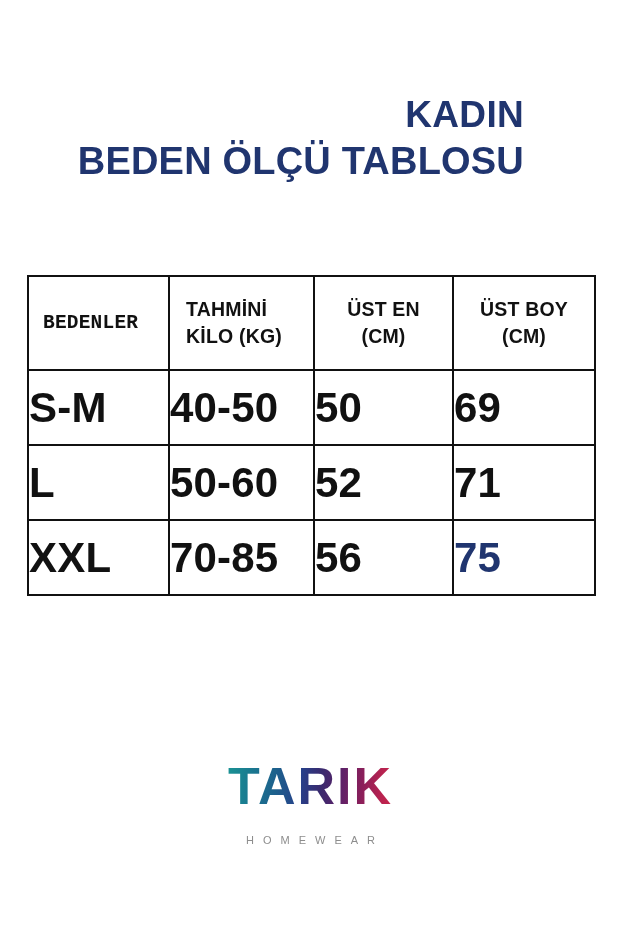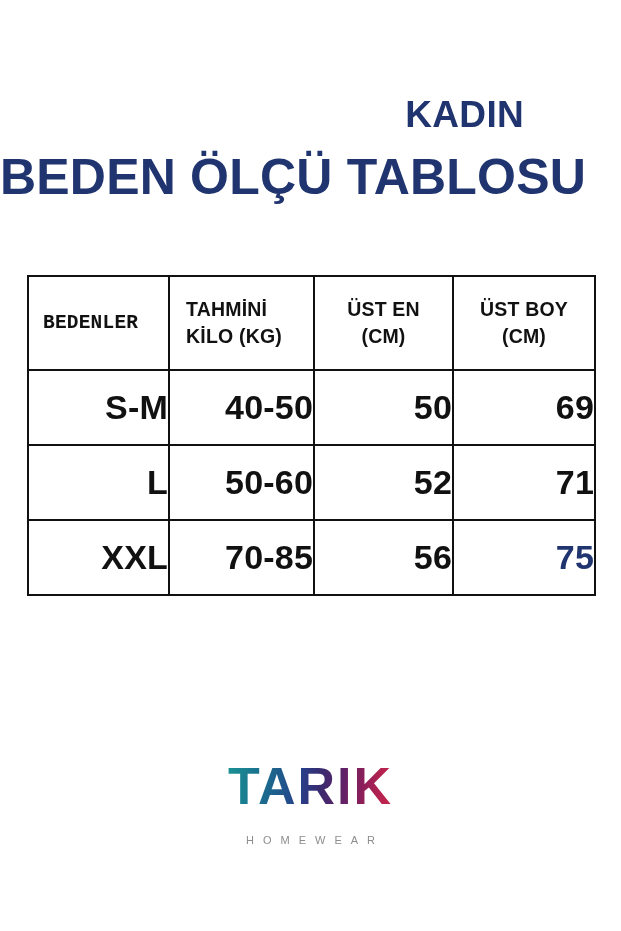--- a/index.html
+++ b/index.html
@@ -28,23 +28,22 @@
     font-weight: bold;
     font-size: 37px;
     line-height: 46px;
     letter-spacing: 0.3px;
   }
   .title-line {
     display: block;
     white-space: nowrap;
   }
   .title-line-2 {
-    font-size: 50px;
+    font-size: 38px;
     letter-spacing: 0.2px;
-    margin-top: 16px;
   }
 
   
   .size-table {
     position: absolute;
     left: 27px;
     top: 275px;
     width: 567px;
     border-collapse: collapse;
     table-layout: fixed;
@@ -77,22 +76,22 @@
     text-align: center;
     margin-top: 12px;
   }
   .head-kilo {
     text-align: left;
     padding-left: 16px !important;
   }
 
   .data-row td {
     height: 73px;
-    text-align: right;
-    font-size: 34px;
+    text-align: left;
+    font-size: 42px;
     font-weight: bold;
     letter-spacing: 0.2px;
   }
   td.accent {
     color: #20356f;
   }
 
   
   .logo-block {
     position: absolute;

